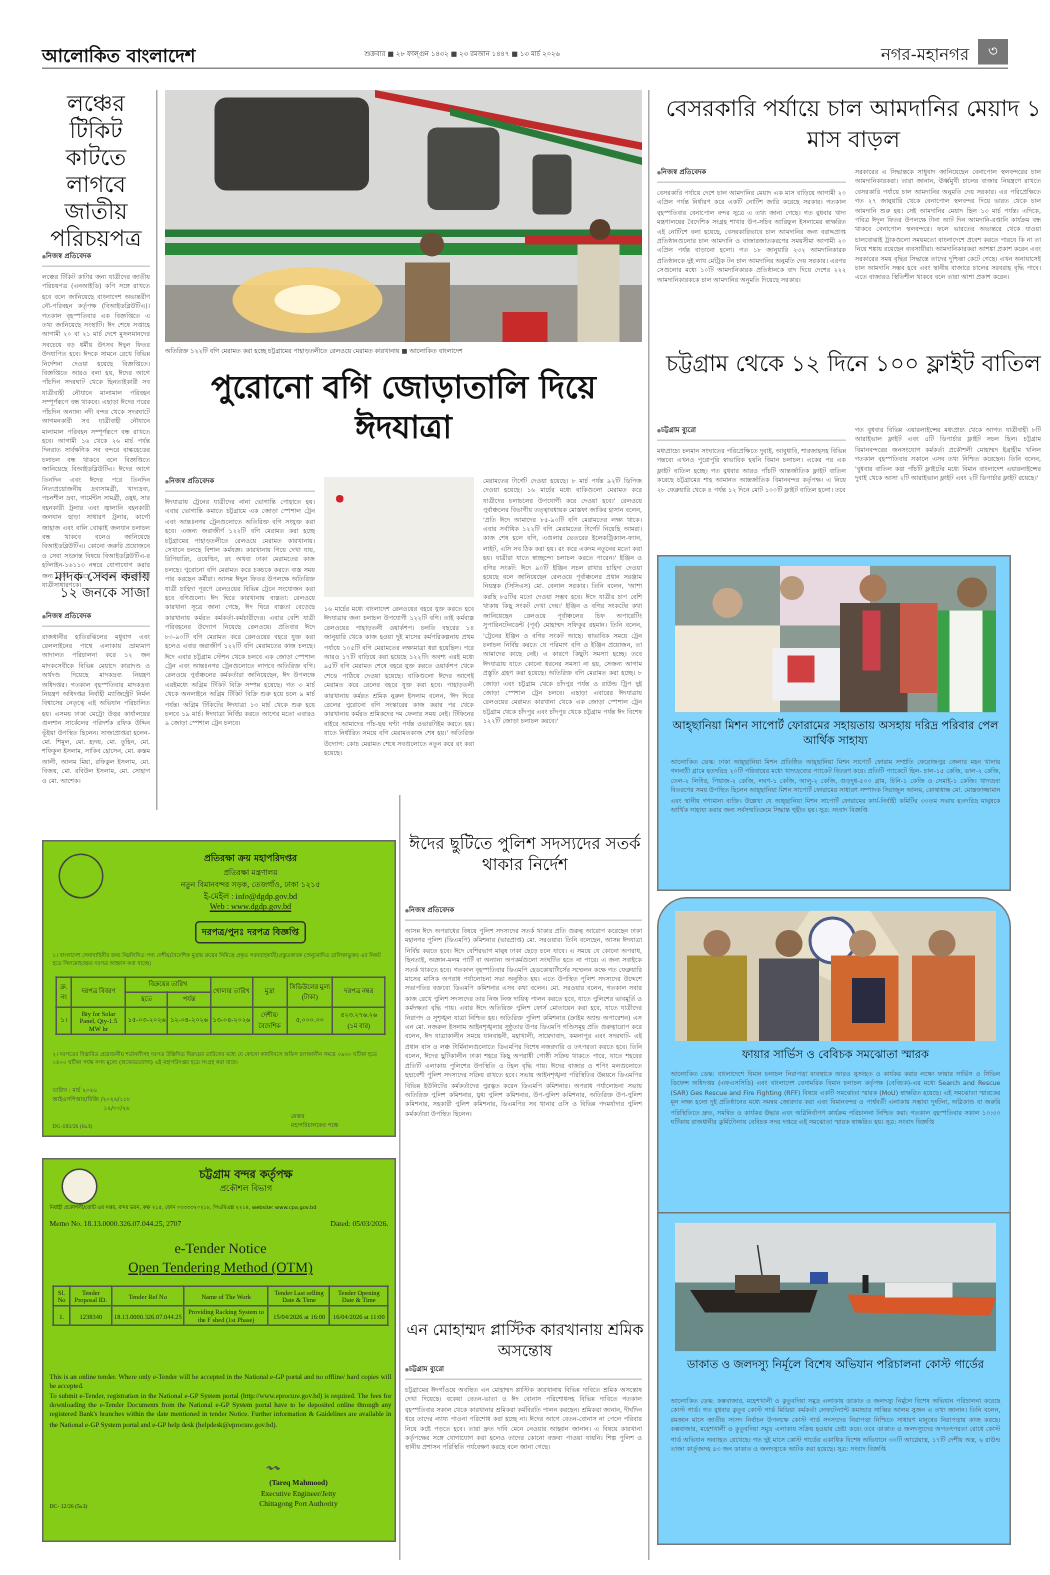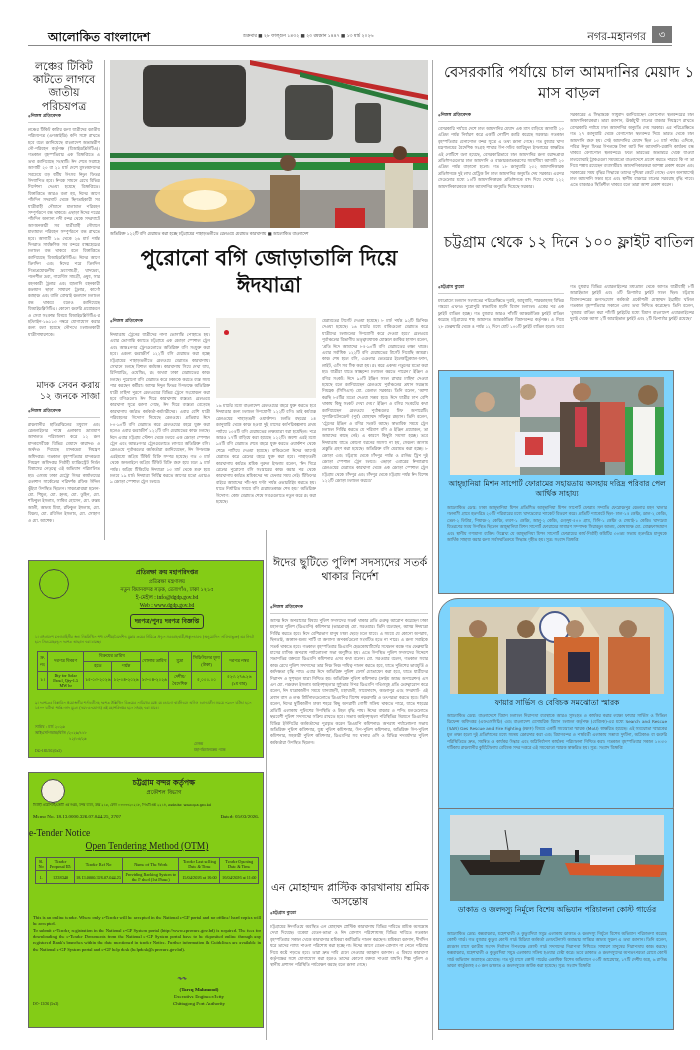--- a/index.html
+++ b/index.html
@@ -1,21 +1,21 @@
 <!DOCTYPE html>
 <html><head>
 <meta charset="utf-8">
 <style>
   * { box-sizing: border-box; margin: 0; padding: 0; }
   html, body { width: 700px; height: 1050px; background: #ffffff; overflow: hidden; }
   body { font-family: "DejaVu Serif", serif; color: #222; position: relative; }
 
   
   .masthead { position: absolute; left: 28px; top: 30px; width: 644px; height: 16px; border-bottom: 1px solid #888; }
-  .mast-logo { position: absolute; left: 0; top: -2px; font-family: "DejaVu Serif", serif; font-weight: bold; font-size: 12px; color: #111; margin-left: 20px; }
+  .mast-logo { position: absolute; left: 0; top: -2px; font-family: "DejaVu Serif", serif; font-weight: bold; font-size: 12px; color: #111; }
   .mast-date { position: absolute; left: 215px; top: 3px; font-family: "DejaVu Sans", sans-serif; font-size: 4.5px; color: #444; }
   .mast-section { position: absolute; right: 26px; top: -2px; font-family: "DejaVu Sans", sans-serif; font-size: 11px; color: #222; }
   .mast-page { position: absolute; right: 0; top: -4px; width: 20px; height: 17px; background: #777; color: #fff; font-family: "DejaVu Sans", sans-serif; font-size: 10px; text-align: center; line-height: 17px; }
 
   .headline { font-family: "DejaVu Sans", sans-serif; text-align: center; color: #111; line-height: 1.2; }
   .byline { font-family: "DejaVu Sans", sans-serif; font-size: 4.5px; font-weight: bold; color: #333; border-bottom: 1px solid #ccc; padding-bottom: 2px; margin-bottom: 4px; }
   .byline::before { content: "\25CF "; color: #777; font-size: 3px; }
   .body-text { font-family: "DejaVu Sans", sans-serif; font-size: 4.2px; line-height: 6.4px; color: #555; text-align: justify; }
   .col { position: absolute; }
   .vrule { position: absolute; width: 1px; background: #aaa; }
@@ -40,21 +40,21 @@
 <body>
 
 <div class="masthead">
   <div class="mast-logo">আলোকিত বাংলাদেশ</div>
   <div class="mast-date">শুক্রবার ■ ২৮ ফাল্গুন ১৪৩২ ■ ২৩ রমজান ১৪৪৭ ■ ১৩ মার্চ ২০২৬</div>
   <div class="mast-section">নগর-মহানগর</div>
   <div class="mast-page">৩</div>
 </div>
 
 <div class="col" style="left:28px; top:60px; width:72px;">
-  <div class="headline" style="font-size:11px; margin-bottom:0;">লঞ্চের টিকিট কাটতে লাগবে জাতীয় পরিচয়পত্র</div>
+  <div class="headline" style="font-size:15px; margin-bottom:0;">লঞ্চের টিকিট কাটতে লাগবে জাতীয় পরিচয়পত্র</div>
   <div class="byline">নিজস্ব প্রতিবেদক</div>
   <div class="body-text" style="height:250px; overflow:hidden;">লঞ্চের টিকিট কাটার জন্য যাত্রীদের জাতীয় পরিচয়পত্র (এনআইডি) কপি সঙ্গে রাখতে হবে বলে জানিয়েছে বাংলাদেশ অভ্যন্তরীণ নৌ-পরিবহন কর্তৃপক্ষ (বিআইডব্লিউটিএ)। গতকাল বৃহস্পতিবার এক বিজ্ঞপ্তিতে এ তথ্য জানিয়েছে সংস্থাটি। ঈদ শেষে সপ্তাহে আগামী ২০ বা ২১ মার্চ দেশে মুসলমানদের সবচেয়ে বড় ধর্মীয় উৎসব ঈদুল ফিতর উদযাপিত হবে। ঈদকে সামনে রেখে বিভিন্ন নির্দেশনা দেওয়া হয়েছে বিজ্ঞপ্তিতে। বিজ্ঞপ্তিতে আরও বলা হয়, ঈদের আগে পাঁচদিন সদরঘাট থেকে ছিনতাইকারী সব যাত্রীবাহী নৌযানে মালামাল পরিবহন সম্পূর্ণরূপে বন্ধ থাকবে। এছাড়া ঈদের পরের পাঁচদিন অন্যান্য নদী বন্দর থেকে সদরঘাটে আগমনকারী সব যাত্রীবাহী নৌযানে মালামাল পরিবহন সম্পূর্ণরূপে বন্ধ রাখতে হবে। আগামী ১৬ থেকে ২৬ মার্চ পর্যন্ত দিনরাত সার্বক্ষণিক সব বন্দরে বাল্কহেডের চলাচল বন্ধ থাকবে বলে বিজ্ঞপ্তিতে জানিয়েছে বিআইডব্লিউটিএ। ঈদের আগে তিনদিন এবং ঈদের পরে তিনদিন নিত্যপ্রয়োজনীয় দ্রব্যসামগ্রী, খাদ্যদ্রব্য, পচনশীল দ্রব্য, গার্মেন্টস সামগ্রী, ওষুধ, সার বহনকারী ট্রলার এবং জ্বালানি বহনকারী জলযান ছাড়া সাধারণ ট্রলার, কার্গো জাহাজ এবং বালি বোঝাই জলযান চলাচল বন্ধ থাকবে বলেও জানিয়েছে বিআইডব্লিউটিএ। কোনো জরুরি প্রয়োজনে ও সেবা সংক্রান্ত বিষয়ে বিআইডব্লিউটিএ-র হটলাইন-১৬১১৩ নম্বরে যোগাযোগ করার জন্য বলা হয়েছে নৌপথে চলাচলকারী যাত্রীসাধারণকে।</div>
 </div>
 
 <div class="col" style="left:28px; top:380px; width:72px;">
   <div class="headline" style="font-size:9px; margin-bottom:6px;text-align:right;">মাদক সেবন করায় ১২ জনকে সাজা</div>
   <div class="byline">নিজস্ব প্রতিবেদক</div>
   <div class="body-text" style="height:128px; overflow:hidden;">রাজধানীর হাতিরঝিলের মধুবাগ এবং রেললাইনের পাশ্বে এলাকায় ভ্রাম্যমাণ আদালত পরিচালনা করে ১২ জন মাদকসেবীকে বিভিন্ন মেয়াদে কারাদণ্ড ও অর্থদণ্ড দিয়েছে মাদকদ্রব্য নিয়ন্ত্রণ অধিদপ্তর। গতকাল বৃহস্পতিবার মাদকদ্রব্য নিয়ন্ত্রণ অধিদপ্তর নির্বাহী ম্যাজিস্ট্রেট নির্মল বিশ্বাসের নেতৃত্বে এই অভিযান পরিচালিত হয়। এসময় ঢাকা মেট্রো উত্তর কার্যালয়ের গুলশান সার্কেলের পরিদর্শক রফিক উদ্দিন ভূঁইয়া উপস্থিত ছিলেন। সাজাপ্রাপ্তরা হলেন- মো. শিমুল, মো. হৃদয়, মো. তুহিন, মো. শফিকুল ইসলাম, সাকিব হোসেন, মো. রুস্তম আলী, আলম মিয়া, রফিকুল ইসলাম, মো. বিজয়, মো. রবিউল ইসলাম, মো. সোহাগ ও মো. আশেক।</div>
 </div>
 
@@ -243,21 +243,21 @@
 
 <div class="ad" style="left:28px; top:772px; width:236px; height:256px;">
   <div class="seal" style="left:12px; top:6px; width:24px; height:24px; background:#f4f0e0;"></div>
   <div style="position:absolute; left:40px; top:4px; width:190px; text-align:center; font-family:'DejaVu Sans',sans-serif;">
     <div style="font-size:7.5px; font-weight:bold;">চট্টগ্রাম বন্দর কর্তৃপক্ষ</div>
     <div style="font-size:5.5px;">প্রকৌশল বিভাগ</div>
   </div>
   <div style="position:absolute; left:4px; top:30px; width:228px; font-family:'DejaVu Sans',sans-serif; font-size:3.4px; white-space:nowrap; overflow:hidden;">নির্বাহী প্রকৌশলী/জেটি এর দপ্তর, বন্দর ভবন, কক্ষ ২১৫, ফোন ০৩৩৩৩২০২১৮, পিএবিএক্স ২২১৪, website: www.cpa.gov.bd</div>
   <div style="position:absolute; left:4px; top:41px; font-size:5px;">Memo No. 18.13.0000.326.07.044.25, 2707</div>
   <div style="position:absolute; right:4px; top:41px; font-size:5px;">Dated: 05/03/2026.</div>
-  <div style="position:absolute; left:0; top:55px; width:236px; font-size:9.5px;">e-Tender Notice</div>
+  <div style="position:absolute; left:0; top:55px; width:236px; text-align:center; font-size:9.5px;">e-Tender Notice</div>
   <div style="position:absolute; left:0; top:68px; width:236px; text-align:center; font-size:9.5px; text-decoration:underline;">Open Tendering Method (OTM)</div>
   <table style="position:absolute; left:6px; top:84px; width:224px;">
     <tbody>
         <tr>
       <th>Sl. No</th>
       <th>Tender Proposal ID.</th>
       <th>Tender Ref No</th>
       <th>Name of The Work</th>
       <th>Tender Last selling Date &amp; Time</th>
       <th>Tender Opening Date &amp; Time</th>

